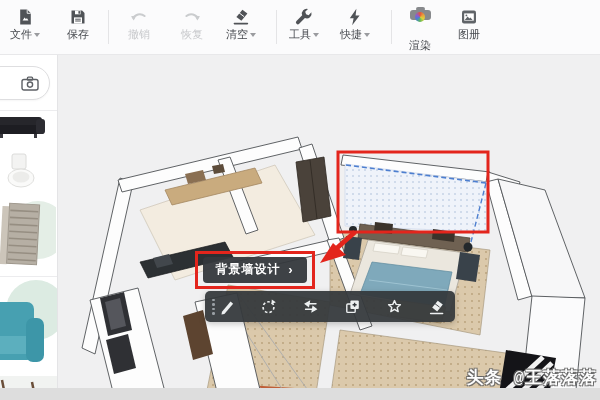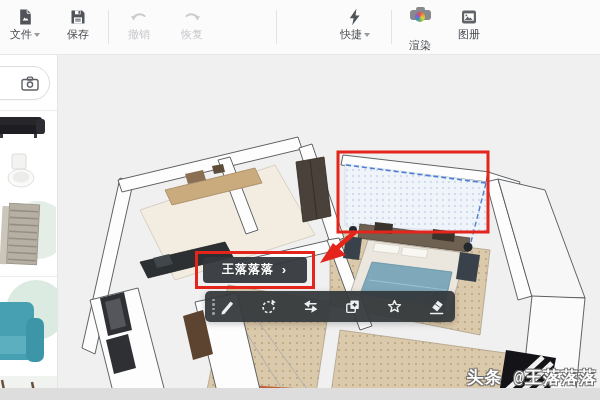--- a/index.html
+++ b/index.html
@@ -91,23 +91,37 @@
     </div>
 
     <div class="tb-btn disabled" style="left:170px">
       <svg class="tb-ic" viewBox="0 0 20 20">
         <path d="M15.4 11.6C14.4 7.4 8.4 5.6 4.4 9" stroke="#caccce" stroke-width="2" fill="none" stroke-linecap="round"></path>
         <path d="M18 9.2l-5-.8 2.3 5z" fill="#caccce"></path>
       </svg>
       <div class="tb-lbl"><span>恢复</span></div>
     </div>
 
+    <div class="tb-btn" style="left:219px">
+      <svg class="tb-ic" viewBox="0 0 20 20">
+        <path d="M11.4 2.8l5 3.8-6 7.2-5-3.8z" fill="#505357"></path>
+        <path d="M8 5.8l5 3.8" stroke="#fbfbfc" stroke-width="1"></path>
+        <path d="M3.4 16.6h13" stroke="#505357" stroke-width="1.6" stroke-linecap="round"></path>
+      </svg>
+      <div class="tb-lbl"><span>清空</span><span class="caret"></span></div>
+    </div>
 
     <div class="tb-sep" style="left:276px"></div>
 
+    <div class="tb-btn" style="left:282px">
+      <svg class="tb-ic" viewBox="0 0 20 20">
+        <path d="M17.4 5.3a4.8 4.8 0 0 1-6.5 5.7l-5.7 5.7a1.9 1.9 0 0 1-2.7-2.7l5.7-5.7A4.8 4.8 0 0 1 14 2l-2.8 2.8.9 2.5 2.5.9z" fill="#505357"></path>
+      </svg>
+      <div class="tb-lbl"><span>工具</span><span class="caret"></span></div>
+    </div>
 
     <div class="tb-btn" style="left:333px">
       <svg class="tb-ic" viewBox="0 0 20 20">
         <path d="M11.4 1.8L4.8 11.2h3.8L7.2 18.2l7.4-9.8h-4z" fill="#505357"></path>
       </svg>
       <div class="tb-lbl"><span>快捷</span><span class="caret"></span></div>
     </div>
 
     <div class="tb-sep" style="left:391px"></div>
 
@@ -256,21 +270,21 @@
 
       <rect x="281" y="98" width="150" height="80" fill="none" stroke="#e3251c" stroke-width="3"></rect>
 
       <path d="M298,178 L280,194" stroke="#e3251c" stroke-width="5" fill="none"></path>
       <polygon points="263,209 276,189 289,201" fill="#e3251c"></polygon>
     </svg>
   </div>
 
   <div class="hl-wrap">
     <div class="hl-btn">
-      <span class="hl-lbl">王落落落</span>
+      <span class="hl-lbl">背景墙设计</span>
       <span class="hl-chev">›</span>
     </div>
   </div>
 
   <div class="ctx-bar">
     <span class="drag-dots">
         <i></i>
         <i></i>
         <i></i>
         <i></i>

